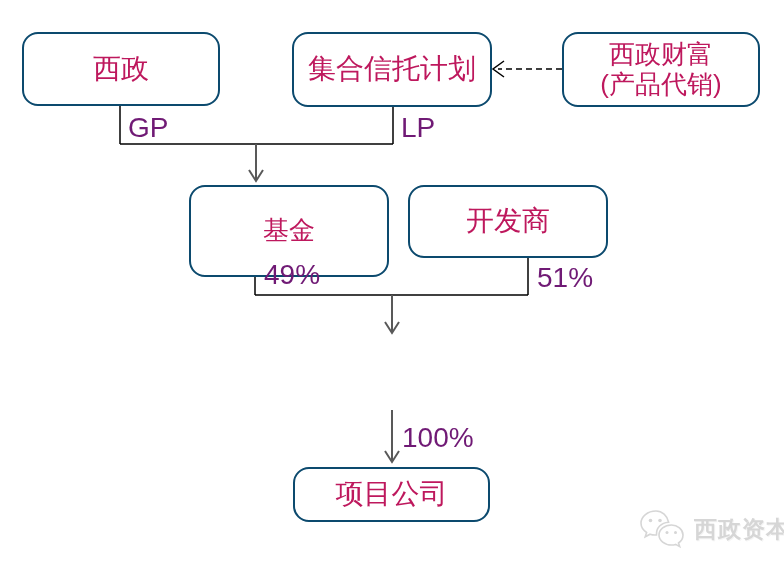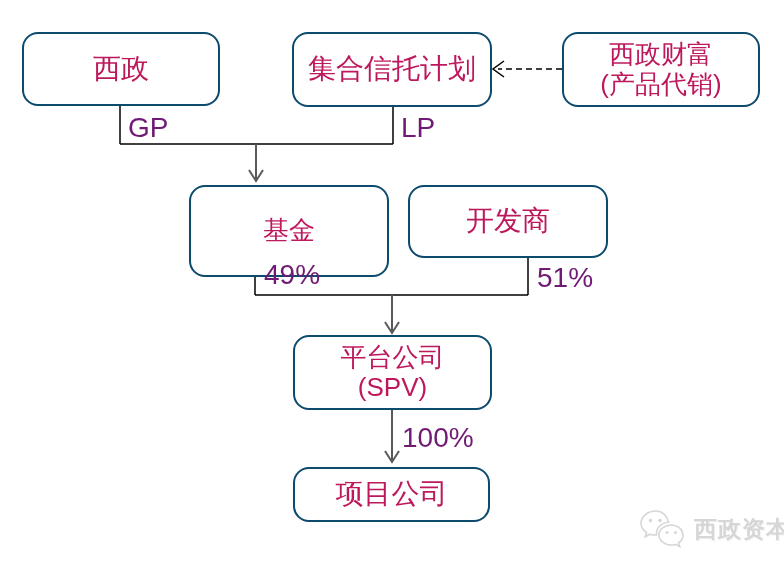--- a/index.html
+++ b/index.html
@@ -113,24 +113,20 @@
   </div>
 
   <div class="node node-fund two-line">
     <span class="sub">基金</span>
   </div>
 
   <div class="node node-developer">
     <span>开发商</span>
   </div>
 
-  <div class="node node-spv two-line">
-    <span class="sub">平台公司</span>
-    <span class="sub">(SPV)</span>
-  </div>
 
   <div class="node node-project">
     <span>项目公司</span>
   </div>
 
   <div class="edge-label edge-label-gp">GP</div>
   <div class="edge-label edge-label-lp">LP</div>
   <div class="edge-label edge-label-49">49%</div>
   <div class="edge-label edge-label-51">51%</div>
   <div class="edge-label edge-label-100">100%</div>

